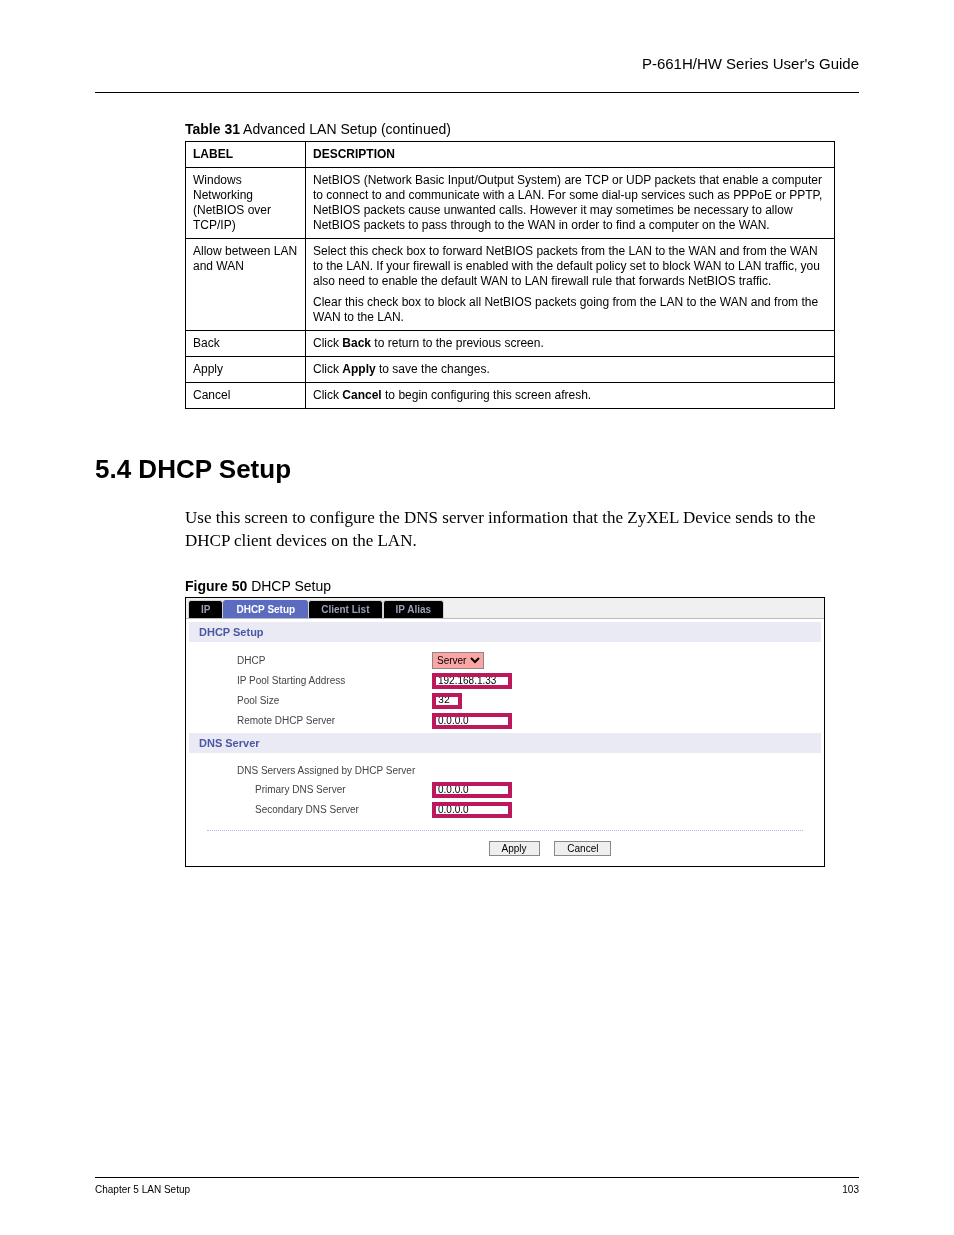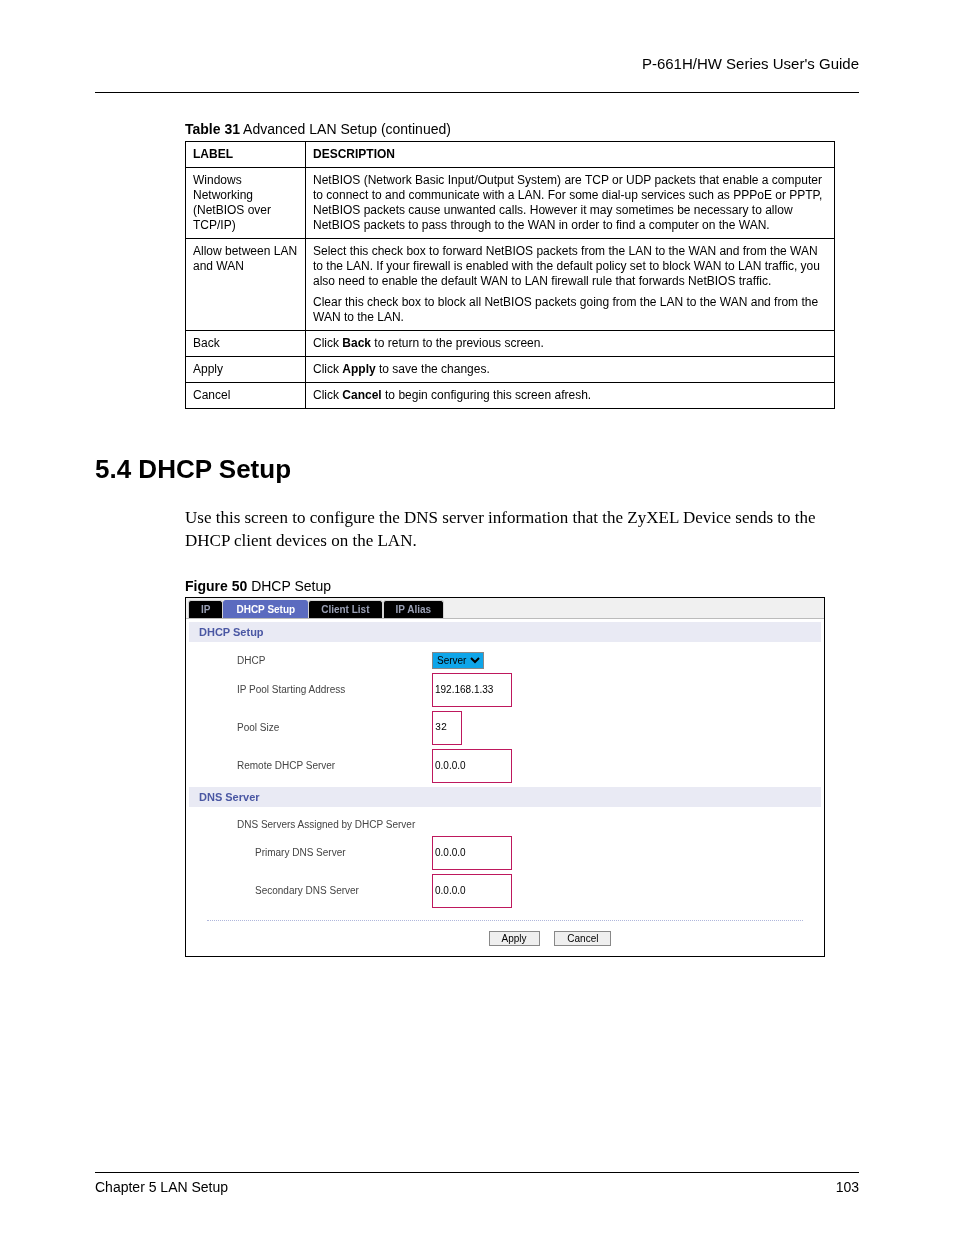--- a/index.html
+++ b/index.html
@@ -127,32 +127,32 @@
     color: #444;
     font-size: 10px;
   }
   .form-label-outer {
     margin-left: 50px;
     color: #444;
     font-size: 10px;
     padding: 4px 0;
   }
   .ss-input {
-    border: 1px solid #be185d;
+    border: 4px solid #be185d;
     font-family: Arial, sans-serif;
     font-size: 10px;
-    padding: 16px 2px;
-    height: 28px;
+    padding: 1px 2px;
+    height: 16px;
     background: #fff;
   }
   .ss-select {
     border: 1px solid #888;
     font-family: Arial, sans-serif;
     font-size: 10px;
-    background: #0ea5e9;
+    background: #fca5a5;
     height: 17px;
   }
   .dotted-sep {
     border-top: 1px dotted #b0b7dc;
     margin: 10px 20px 8px 20px;
   }
   .btnrow {
     text-align: center;
     padding-top: 2px;
     margin-left: 90px;
@@ -172,21 +172,21 @@
     left: 95px;
     right: 95px;
   }
   .footer-line {
     border-top: 1px solid #000;
     margin-bottom: 6px;
   }
   .footer-row {
     display: flex;
     justify-content: space-between;
-    font-size: 14px;
+    font-size: 10px;
   }
 </style>
 </head>
 <body>
 
 <div>
   <div class="guide-title">P-661H/HW Series User's Guide</div>
   <div class="header-line"></div>
 </div>
 

